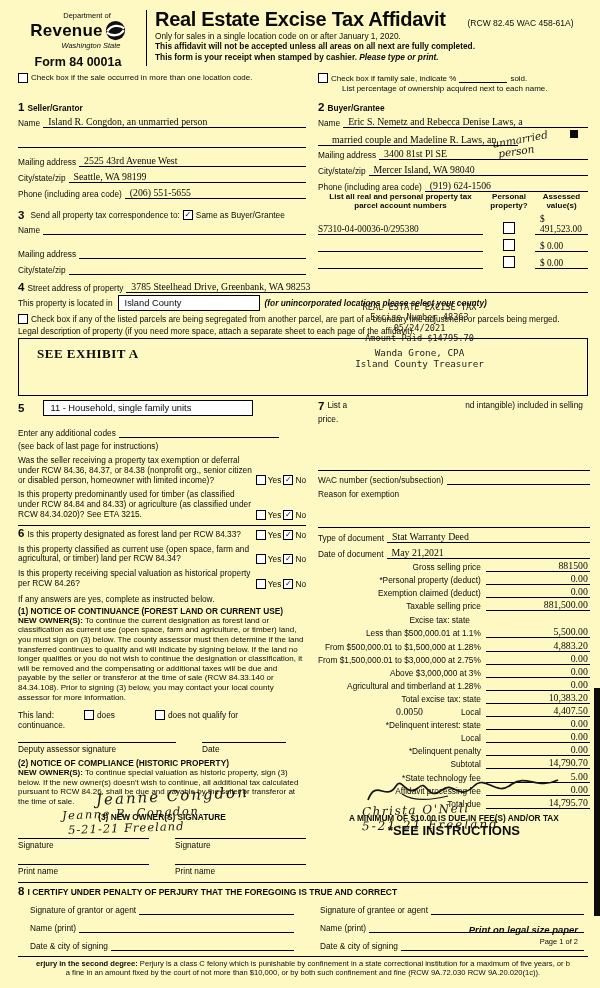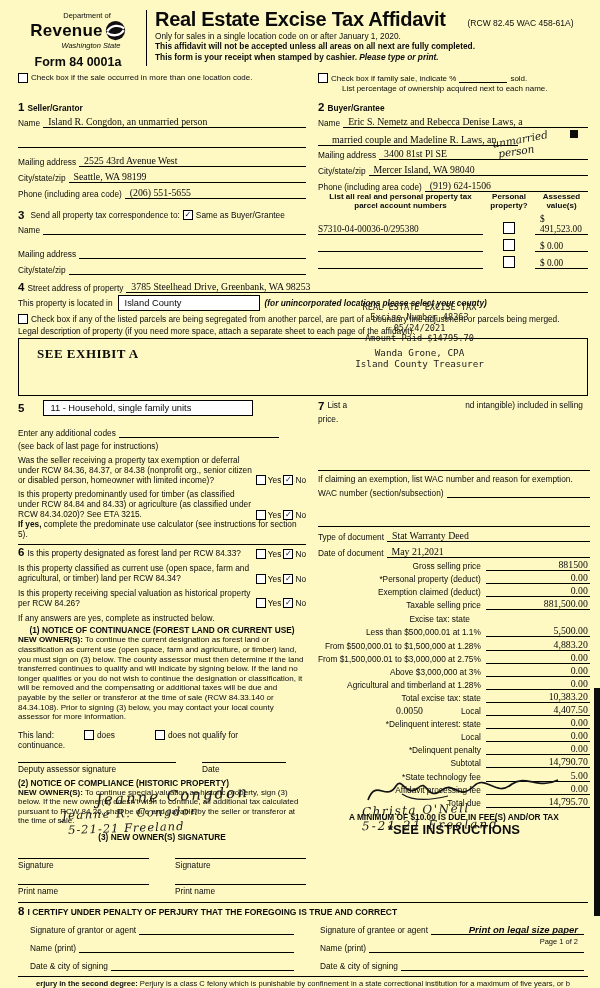--- a/index.html
+++ b/index.html
@@ -275,21 +275,20 @@
       </div>
       <div class="q">
         <div class="qtext">Is this property predominantly used for timber (as classified under RCW 84.84 and 84.33) or agriculture (as classified under RCW 84.34.020)? See ETA 3215.</div>
         <div class="yn">
               <span class="cb"></span>
               <span class="ynl">Yes</span>
               <span class="cb">✓</span>
               <span class="ynl">No</span>
             </div>
       </div>
-      <div style="font-size:8.3px;line-height:9.8px;"><span class="b">If yes,</span><span> complete the predominate use calculator (see instructions for section 5).</span></div>
 
       <div class="divline" style="margin-top:5px;"></div>
 
       <div class="q" style="margin-top:3px;">
         <div class="qtext"><span class="secnum">6</span><span>Is this property designated as forest land per RCW 84.33?</span></div>
         <div class="yn">
               <span class="cb"></span>
               <span class="ynl">Yes</span>
               <span class="cb">✓</span>
               <span class="ynl">No</span>
@@ -308,21 +307,21 @@
         <div class="qtext">Is this property receiving special valuation as historical property per RCW 84.26?</div>
         <div class="yn">
               <span class="cb"></span>
               <span class="ynl">Yes</span>
               <span class="cb">✓</span>
               <span class="ynl">No</span>
             </div>
       </div>
 
       <div style="font-size:8.3px;margin-top:5px;">If any answers are yes, complete as instructed below.</div>
-      <div class="b" style="font-size:8.3px;margin-top:2px;text-align:center;">(1) NOTICE OF CONTINUANCE (FOREST LAND OR CURRENT USE)</div>
+      <div class="b" style="font-size:8.3px;margin-top:2px;">(1) NOTICE OF CONTINUANCE (FOREST LAND OR CURRENT USE)</div>
       <div style="font-size:8px;line-height:9.6px;"><span class="b">NEW OWNER(S):</span><span> To continue the current designation as forest land or classification as current use (open space, farm and agriculture, or timber) land, you must sign on (3) below. The county assessor must then determine if the land transferred continues to qualify and will indicate by signing below. If the land no longer qualifies or you do not wish to continue the designation or classification, it will be removed and the compensating or additional taxes will be due and payable by the seller or transferor at the time of sale (RCW 84.33.140 or 84.34.108). Prior to signing (3) below, you may contact your local county assessor for more information.</span></div>
 
       <div style="display:flex;font-size:8.3px;margin-top:8px;align-items:center;">
         <span style="width:66px;">This land:</span>
         <span class="cb"></span>
         <span style="margin-left:3px;width:58px;">does</span>
         <span class="cb"></span>
         <span style="margin-left:3px;">does not qualify for</span>
       </div>
       <div style="font-size:8.3px;">continuance.</div>
@@ -349,25 +348,25 @@
     <div>
       <div style="display:flex;font-size:8.3px;align-items:flex-start;">
         <span class="secnum">7</span>
         <span>List a</span>
         <span style="width:118px;flex:none;"></span>
         <span>nd intangible) included in selling</span>
       </div>
       <div style="font-size:8.3px;margin-top:2px;">price.</div>
 
       <div class="divline" style="margin-top:46px;"></div>
-      <div style="font-size:8.3px;margin-top:3px;">If claiming an exemption, list WAC number and reason for exemption.</div>
       <div class="frow" style="margin-top:4px;">
             <span class="lbl">WAC number (section/subsection)</span>
             <span class="u"></span>
           </div>
+      <div style="font-size:8.3px;margin-top:4px;">Reason for exemption</div>
 
       <div class="divline" style="margin-top:28px;"></div>
       <div class="frow" style="margin-top:4px;">
             <span class="lbl">Type of document</span>
             <span class="u"><span class="tv">Stat Warranty Deed</span></span>
           </div>
       <div class="frow" style="margin-top:5px;">
             <span class="lbl">Date of document</span>
             <span class="u"><span class="tv">May 21,2021</span></span>
           </div>

